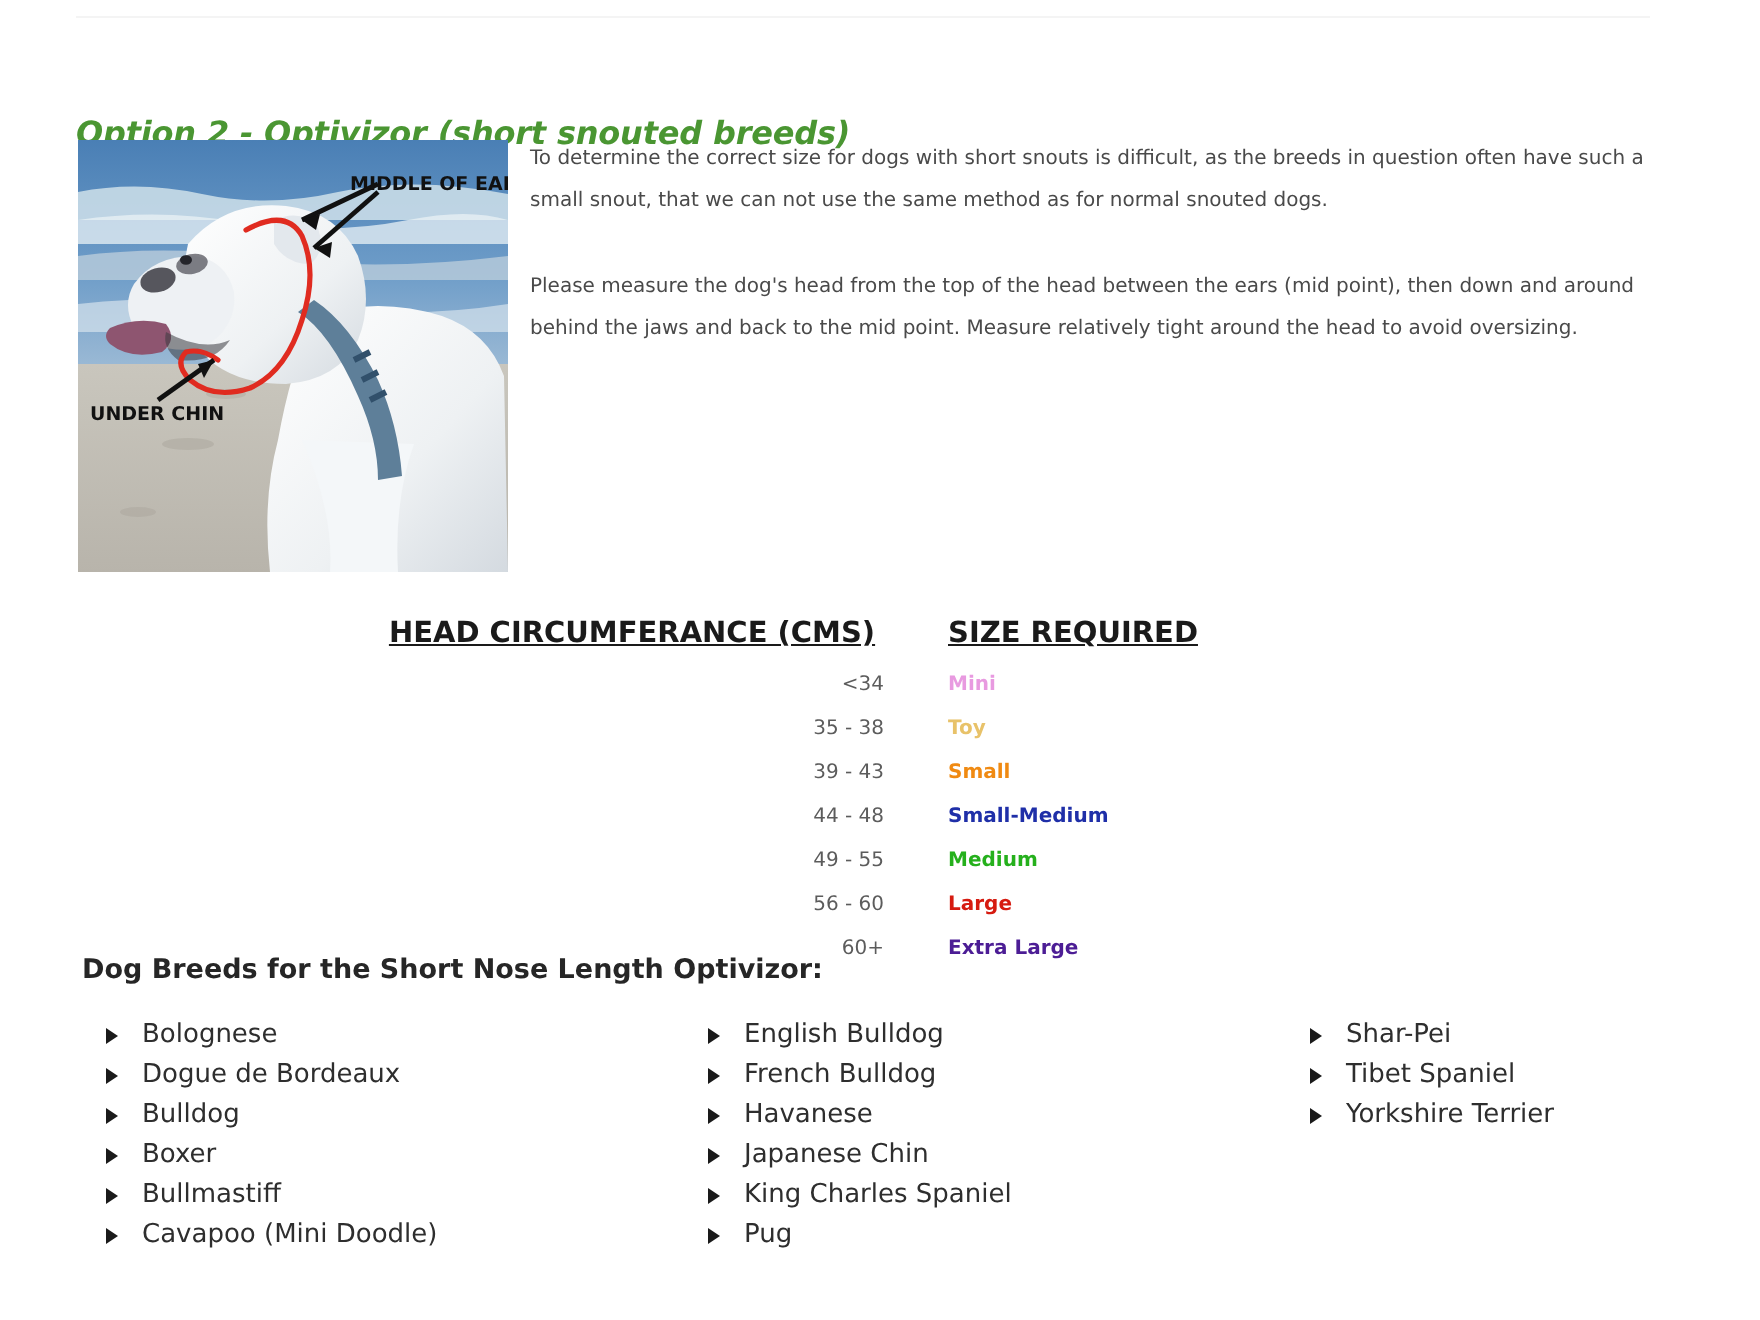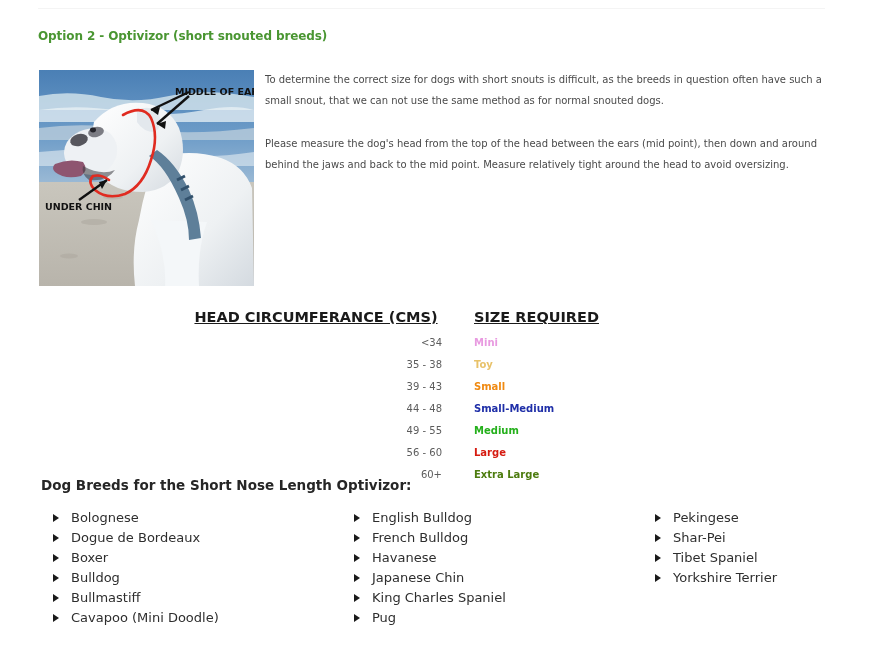--- a/index.html
+++ b/index.html
@@ -26,26 +26,27 @@
     width: 787px;
     height: 1px;
     background: #e4e4e4;
     border-bottom: 1px solid #f4f4f4;
   }
 
   
   .section-heading {
     position: absolute;
     left: 38px;
-    top: 19px;
-    font-size: 12px;
+    top: 44px;
+    font-size: 16px;
     font-weight: bold;
     color: #4a9632;
     letter-spacing: -0.1px;
     white-space: nowrap;
+    font-style: italic;
   }
 
   
   .photo-wrap {
     position: absolute;
     left: 39px;
     top: 70px;
     width: 215px;
     height: 216px;
     overflow: hidden;
@@ -252,49 +253,48 @@
       <tr>
         <td class="range">49 - 55</td>
         <td class="size" style="color: rgb(37, 176, 28);">Medium</td>
       </tr>
       <tr>
         <td class="range">56 - 60</td>
         <td class="size" style="color: rgb(214, 27, 16);">Large</td>
       </tr>
       <tr>
         <td class="range">60+</td>
-        <td class="size" style="color: #4d7c0f;">Extra Large</td>
+        <td class="size" style="color: #4c1d95;">Extra Large</td>
       </tr>
     </tbody>
 </table>
 
 <div class="breeds-title">Dog Breeds for the Short Nose Length Optivizor:</div>
 
 <div class="breeds-cols">
   <div class="breeds-col">
     <ul>
         <li><span class="bullet-tri"></span><span>Bolognese</span></li>
         <li><span class="bullet-tri"></span><span>Dogue de Bordeaux</span></li>
+        <li><span class="bullet-tri"></span><span>Bulldog</span></li>
         <li><span class="bullet-tri"></span><span>Boxer</span></li>
-        <li><span class="bullet-tri"></span><span>Bulldog</span></li>
         <li><span class="bullet-tri"></span><span>Bullmastiff</span></li>
         <li><span class="bullet-tri"></span><span>Cavapoo (Mini Doodle)</span></li>
       </ul>
   </div>
   <div class="breeds-col">
     <ul>
         <li><span class="bullet-tri"></span><span>English Bulldog</span></li>
         <li><span class="bullet-tri"></span><span>French Bulldog</span></li>
         <li><span class="bullet-tri"></span><span>Havanese</span></li>
         <li><span class="bullet-tri"></span><span>Japanese Chin</span></li>
         <li><span class="bullet-tri"></span><span>King Charles Spaniel</span></li>
         <li><span class="bullet-tri"></span><span>Pug</span></li>
       </ul>
   </div>
   <div class="breeds-col">
     <ul>
-        <li><span class="bullet-tri"></span><span>Pekingese</span></li>
         <li><span class="bullet-tri"></span><span>Shar-Pei</span></li>
         <li><span class="bullet-tri"></span><span>Tibet Spaniel</span></li>
         <li><span class="bullet-tri"></span><span>Yorkshire Terrier</span></li>
       </ul>
   </div>
 </div>
 
 </body></html>

